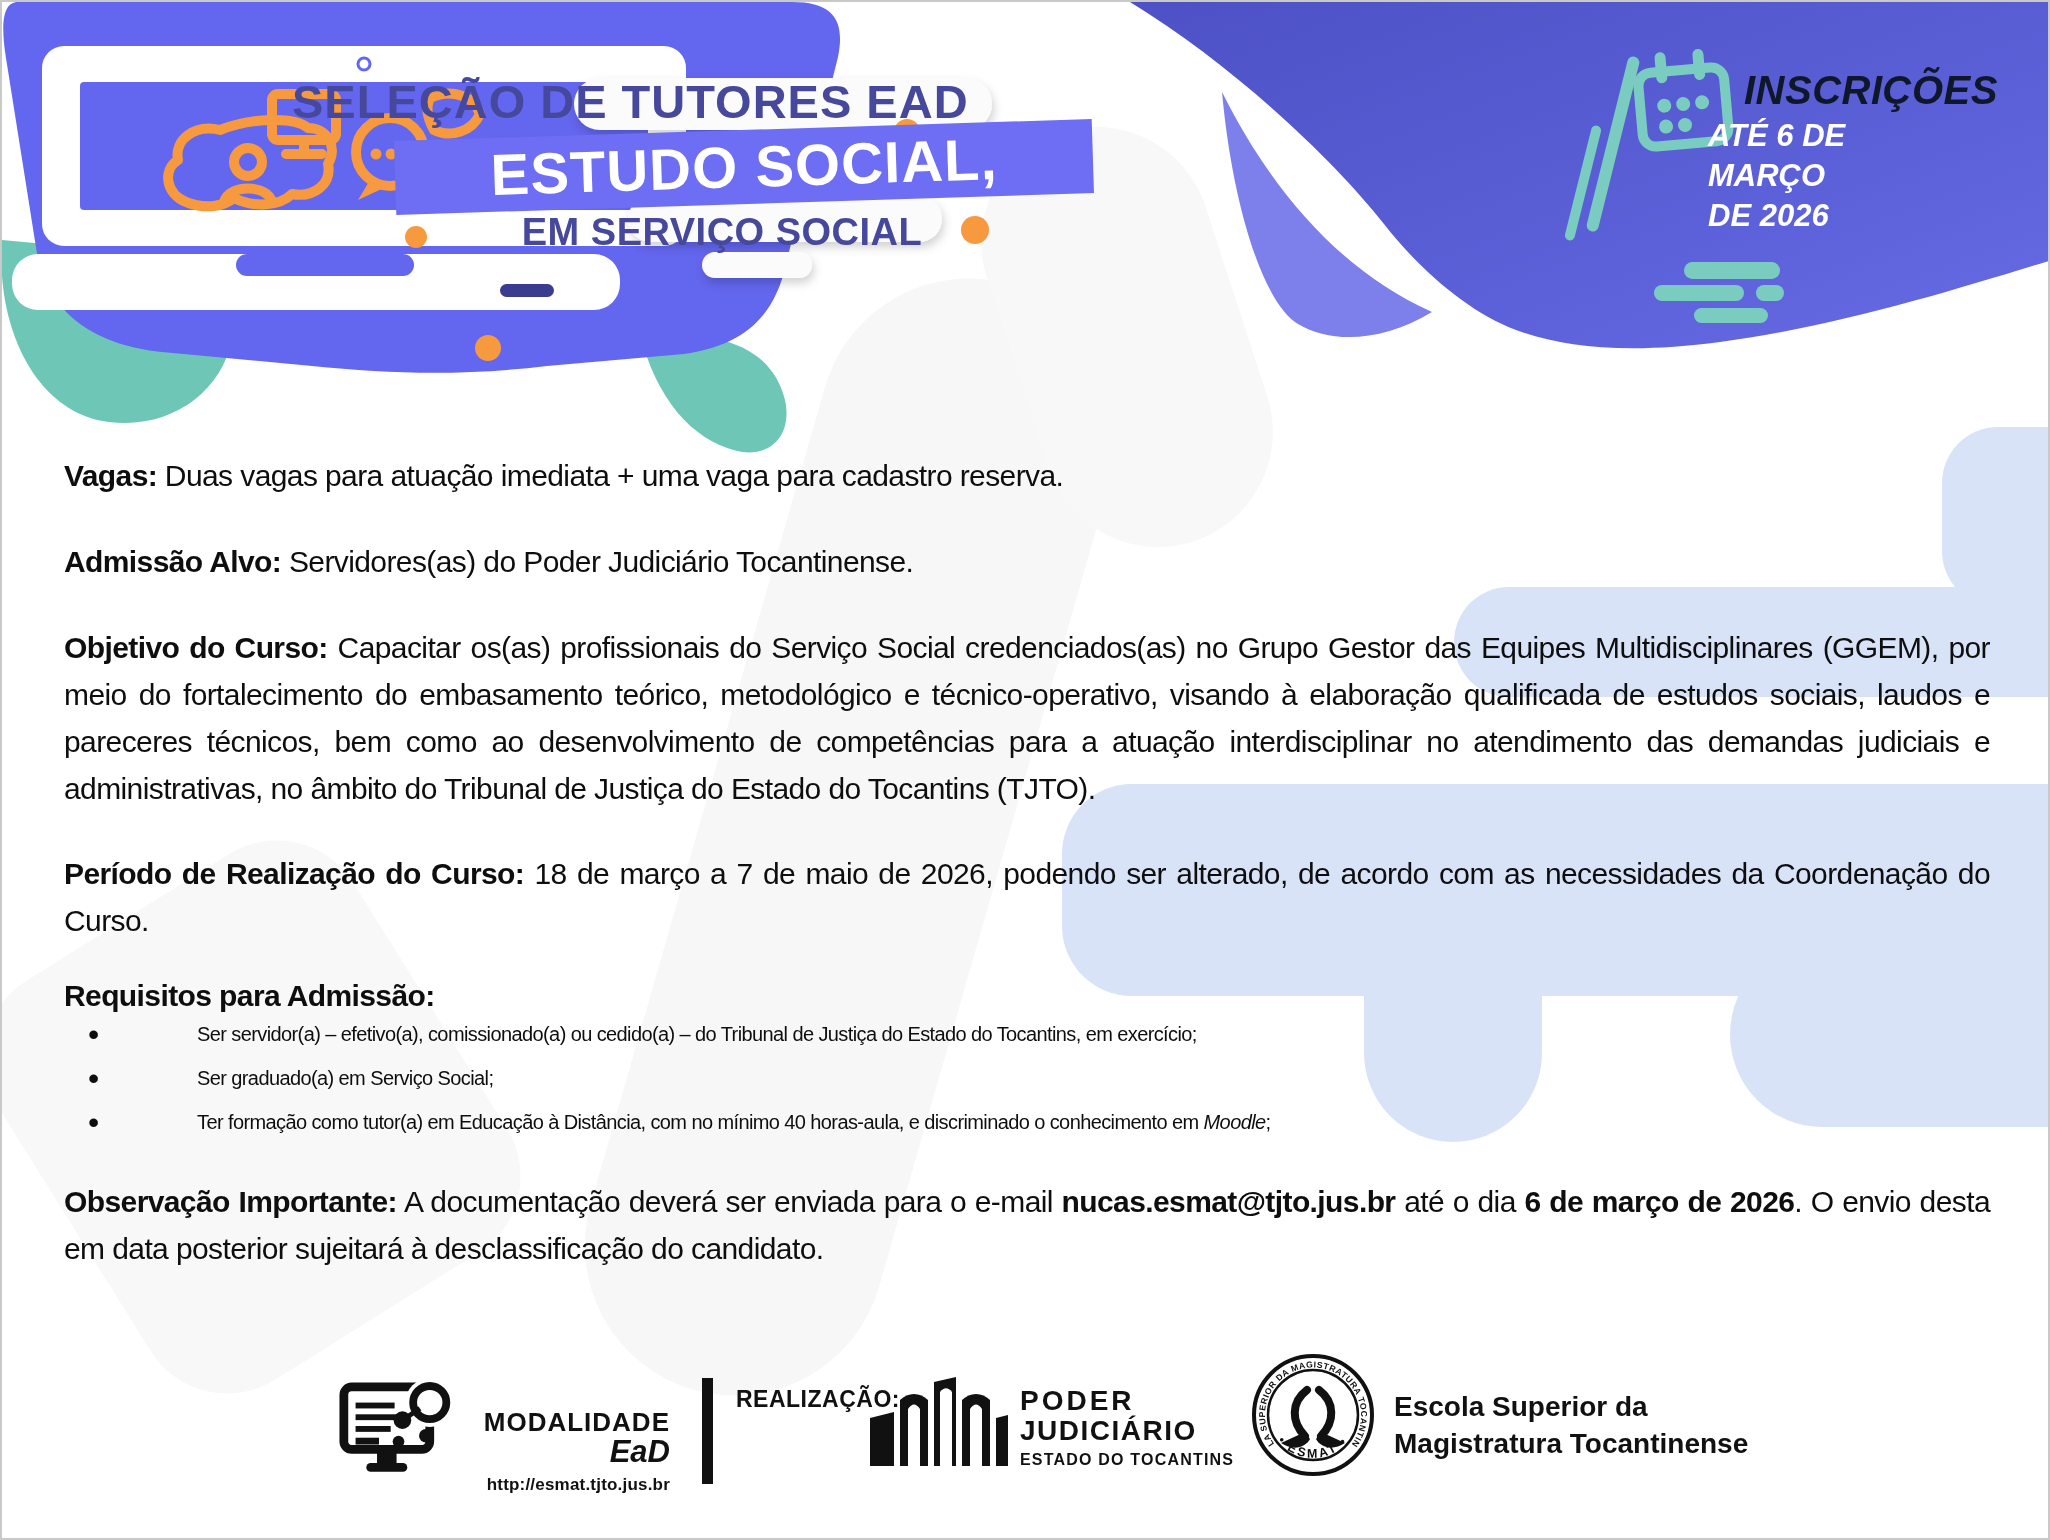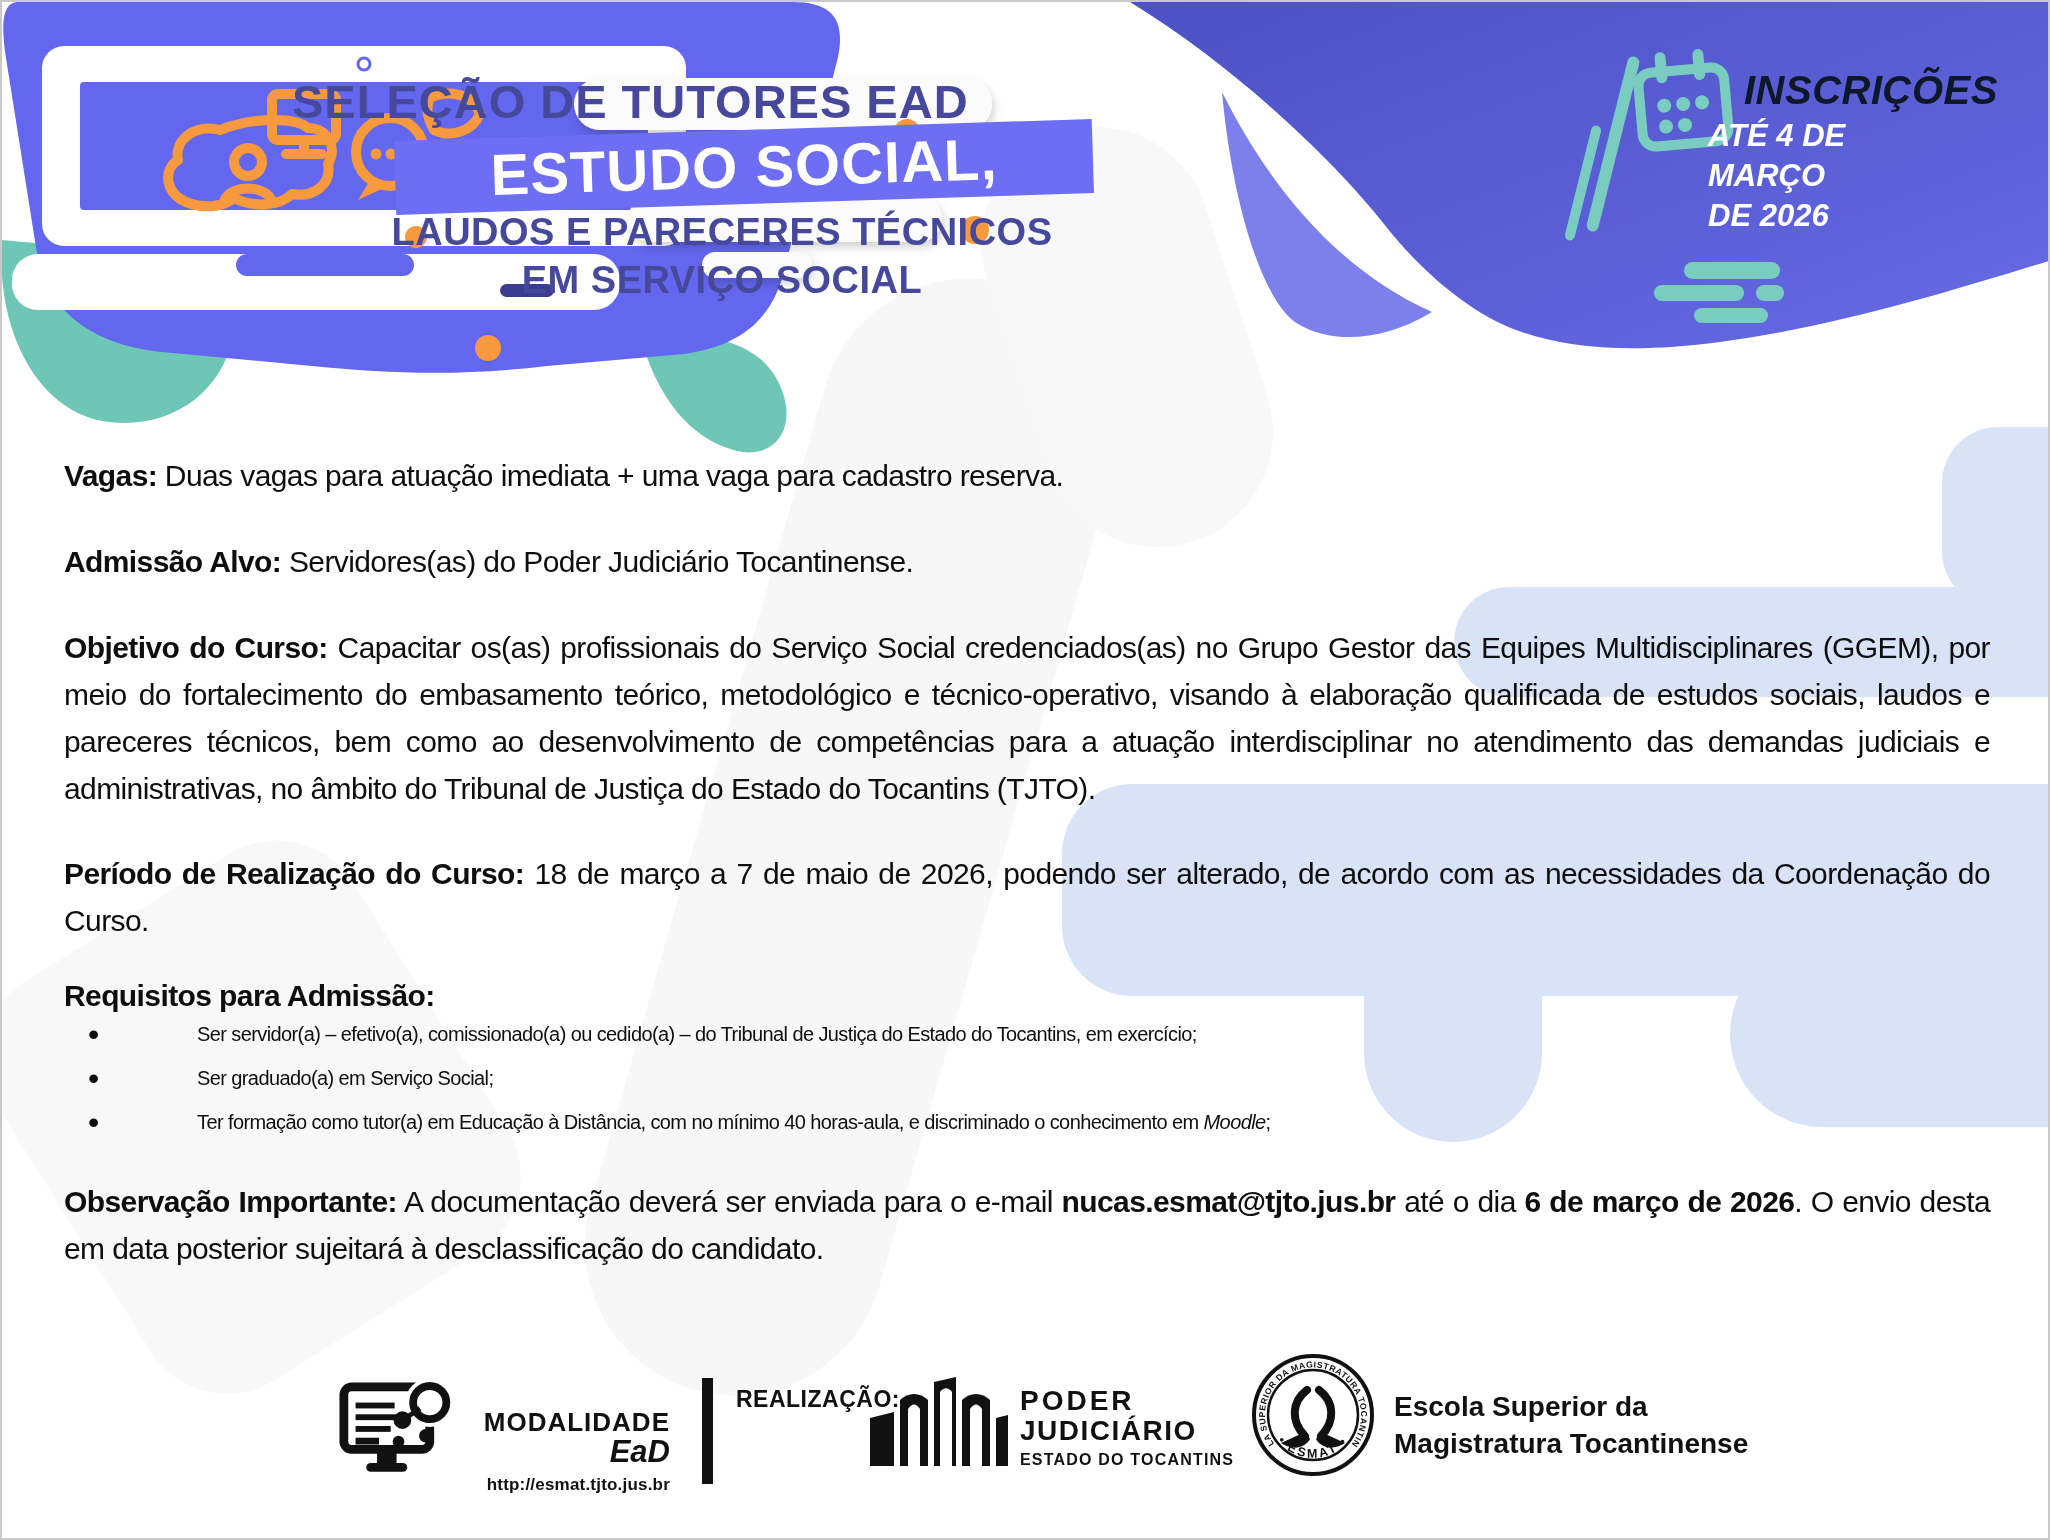--- a/index.html
+++ b/index.html
@@ -134,21 +134,20 @@
       <circle cx="414" cy="235" r="11"></circle>
       <circle cx="486" cy="346" r="13"></circle>
     </g>
   </svg>
 
   <div class="title1">SELEÇÃO DE TUTORES EAD</div>
   <div class="banner">
     <span>ESTUDO SOCIAL,</span>
   </div>
   <div class="subtitle">
-    <div>LAUDOS E PARECERES TÉCNICOS</div>
     <div>EM SERVIÇO SOCIAL</div>
   </div>
 
   <svg class="badge" viewBox="0 0 118 118" xmlns="http://www.w3.org/2000/svg">
     <defs>
       <filter id="ds2" x="-30%" y="-30%" width="160%" height="160%">
         <feDropShadow dx="2" dy="4" stdDeviation="4" flood-color="#000" flood-opacity="0.2"></feDropShadow>
       </filter>
     </defs>
     <circle cx="59" cy="59" r="46" fill="#ffffff" filter="url(#ds2)"></circle>
@@ -182,21 +181,21 @@
       <circle cx="34" cy="56" r="7"></circle>
         <circle cx="53" cy="56" r="7"></circle>
         <circle cx="72" cy="56" r="7"></circle>
       <circle cx="34" cy="77" r="7"></circle>
         <circle cx="53" cy="77" r="7"></circle>
     </g>
   </svg>
 
   <div class="insc-title">INSCRIÇÕES</div>
   <div class="insc-lines">
-    <div>ATÉ 4 DE</div>
+    <div>ATÉ 6 DE</div>
     <div>MARÇO</div>
     <div>DE 2026</div>
   </div>
 
   <svg class="tspeed" viewBox="0 0 132 64" xmlns="http://www.w3.org/2000/svg">
     <g fill="#7accc1">
       <rect x="30" y="0" width="96" height="17" rx="8.5"></rect>
       <rect x="0" y="23" width="90" height="16" rx="8"></rect>
       <rect x="102" y="23" width="28" height="16" rx="8"></rect>
       <rect x="40" y="46" width="74" height="15" rx="7.5"></rect>

